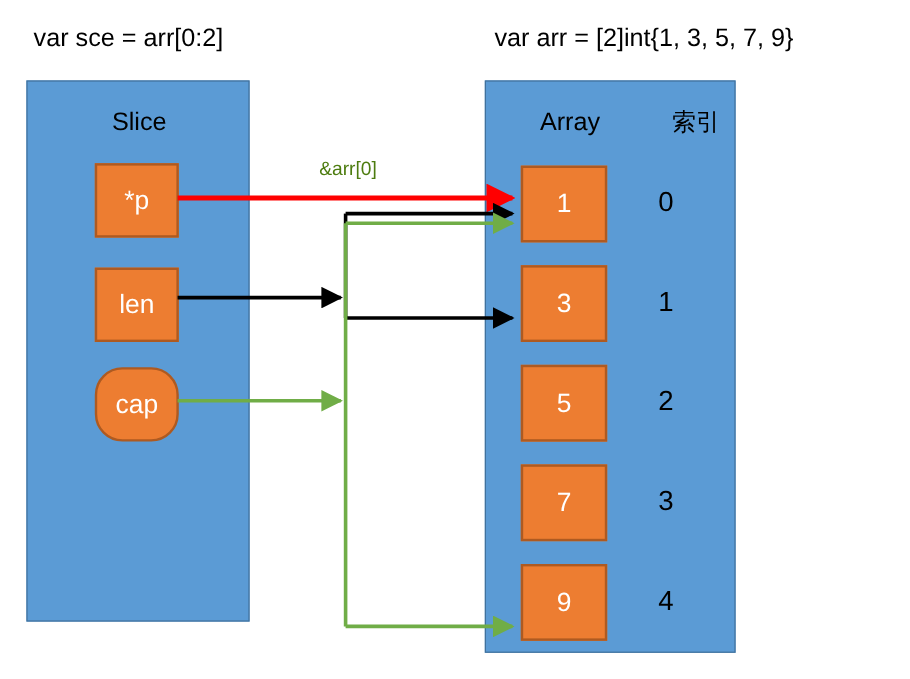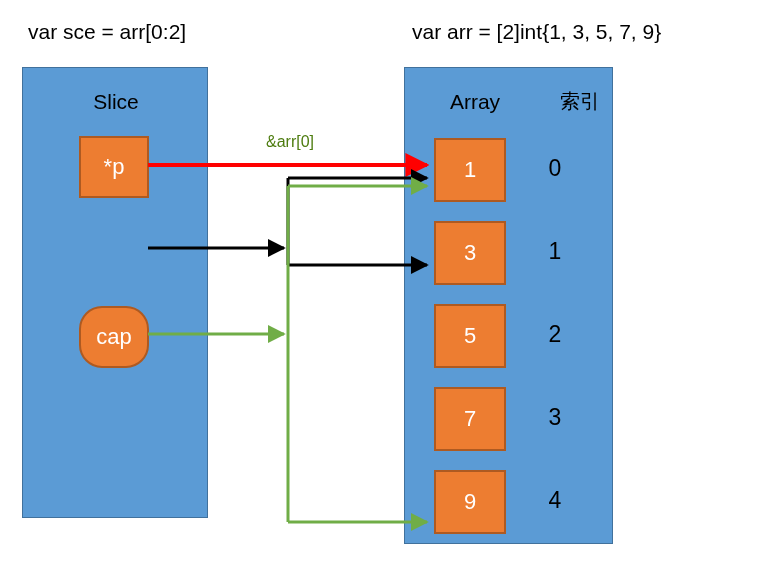--- a/index.html
+++ b/index.html
@@ -116,20 +116,23 @@
   <div class="caption" id="caption-slice">var sce = arr[0:2]</div>
   <div class="caption" id="caption-array">var arr = [2]int{1, 3, 5, 7, 9}</div>
 
   <div class="panel" id="panel-slice">
     <div class="panel-title" id="title-slice">Slice</div>
 
     <div class="cell field" id="cell-p">
       <span>*p</span>
     </div>
 
+    <div class="cell field" id="cell-len">
+      <span>len</span>
+    </div>
 
     <div class="cell field" id="cell-cap">
       <span>cap</span>
     </div>
   </div>
 
   <div class="panel" id="panel-array">
     <div class="panel-title" id="title-array">Array</div>
     <div class="panel-title" id="title-index">索引</div>
 

